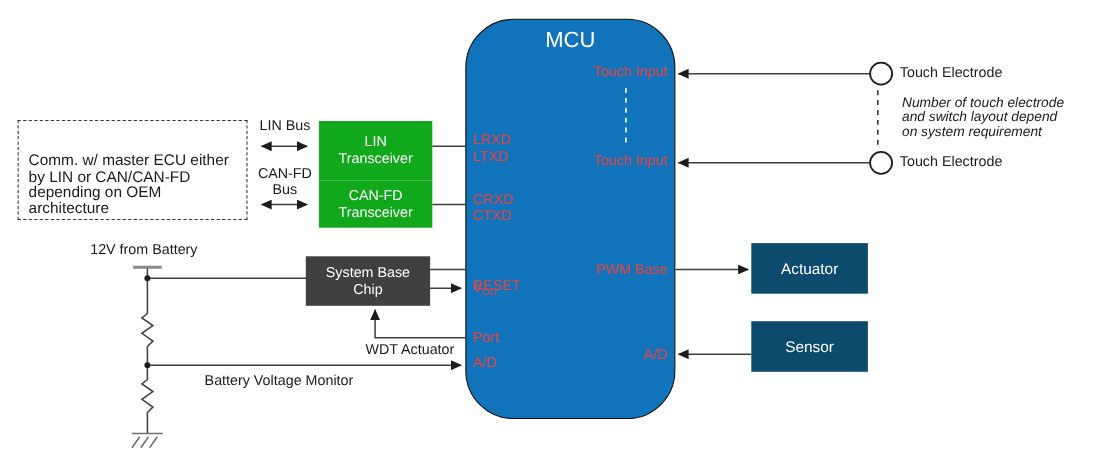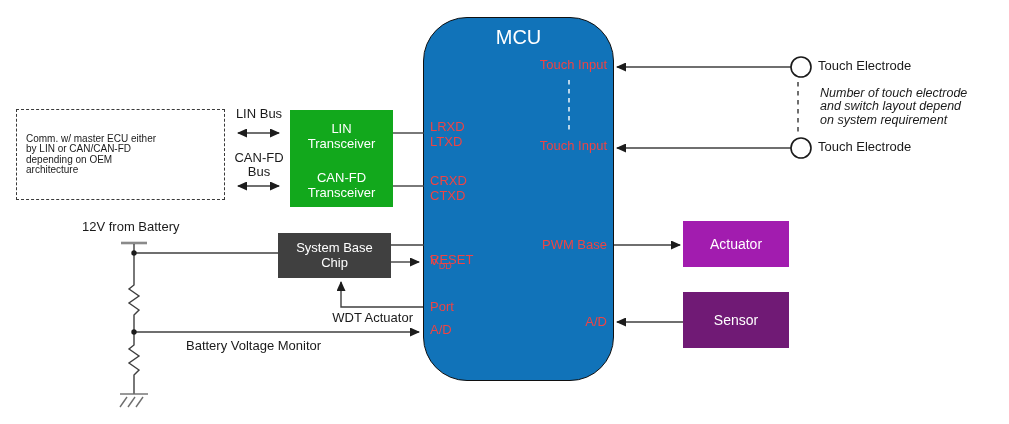--- a/index.html
+++ b/index.html
@@ -11,21 +11,21 @@
   .abs{position:absolute;}
   .pre{white-space:pre-line;}
   .lbl{font-size:13px;line-height:1.1;}
   .center{text-align:center;}
   .right{text-align:right;}
 
   
   .block{display:flex;align-items:center;justify-content:center;color:#ffffff;}
   .dashedbox{
     border:1.5px dashed #3a3a3a;box-sizing:border-box;
-    font-size:10px;line-height:1.06;padding:13px 8px 22px 9px;
+    font-size:14px;line-height:1.06;padding:13px 8px 22px 9px;
   }
   .mcu{
     border:1.6px solid #101010;border-radius:44px;box-sizing:border-box;
   }
   .mcu-title{font-size:20px;color:#ffffff;text-align:center;}
   .pin{position:absolute;color:#ef4444;font-size:13px;line-height:1.12;}
   .pin sub{font-size:9px;}
   .note{font-size:12.5px;line-height:1.07;font-style:italic;}
 
   
@@ -72,22 +72,22 @@
   <div class="pin" style="left:430px;top:238px;margin-top:16px;"><span>V</span><sub>DD</sub></div>
   <div class="pin" style="left:430px;top:253px;">RESET</div>
   <div class="pin" style="left:430px;top:300px;text-align:center;">Port</div>
   <div class="pin" style="left:430px;top:323px;">A/D</div>
   <div class="pin right" style="left:480px;top:238px;width:127px;">PWM Base</div>
   <div class="pin right" style="left:480px;top:315px;width:127px;">A/D</div>
 
   <div class="abs block pre center" style="left: 278px; top: 233px; width: 113px; height: 45px; font-size: 13px; line-height: 1.15; background-color: #404040;">System Base
 Chip</div>
 
-  <div class="abs block" style="left: 683px; top: 221px; width: 106px; height: 46px; font-size: 14px; background-color: #a21caf;">Actuator</div>
-  <div class="abs block" style="left: 683px; top: 292px; width: 106px; height: 56px; font-size: 14px; background-color: #701a75;">Sensor</div>
+  <div class="abs block" style="left: 683px; top: 221px; width: 106px; height: 46px; font-size: 14px; background-color: #0c4a6e;">Actuator</div>
+  <div class="abs block" style="left: 683px; top: 292px; width: 106px; height: 46px; font-size: 14px; background-color: #0c4a6e;">Sensor</div>
 
   <div class="abs lbl" style="left:82px;top:220px;">12V from Battery</div>
   <div class="abs lbl right" style="left:315px;top:311px;width:98px;">WDT Actuator</div>
   <div class="abs lbl" style="left:186px;top:339px;">Battery Voltage Monitor</div>
 
   <div class="abs lbl" style="left:818px;top:59px;">Touch Electrode</div>
   <div class="abs note pre" style="left:820px;top:87px;">Number of touch electrode
 and switch layout depend
 on system requirement</div>
   <div class="abs lbl" style="left:818px;top:140px;">Touch Electrode</div>

